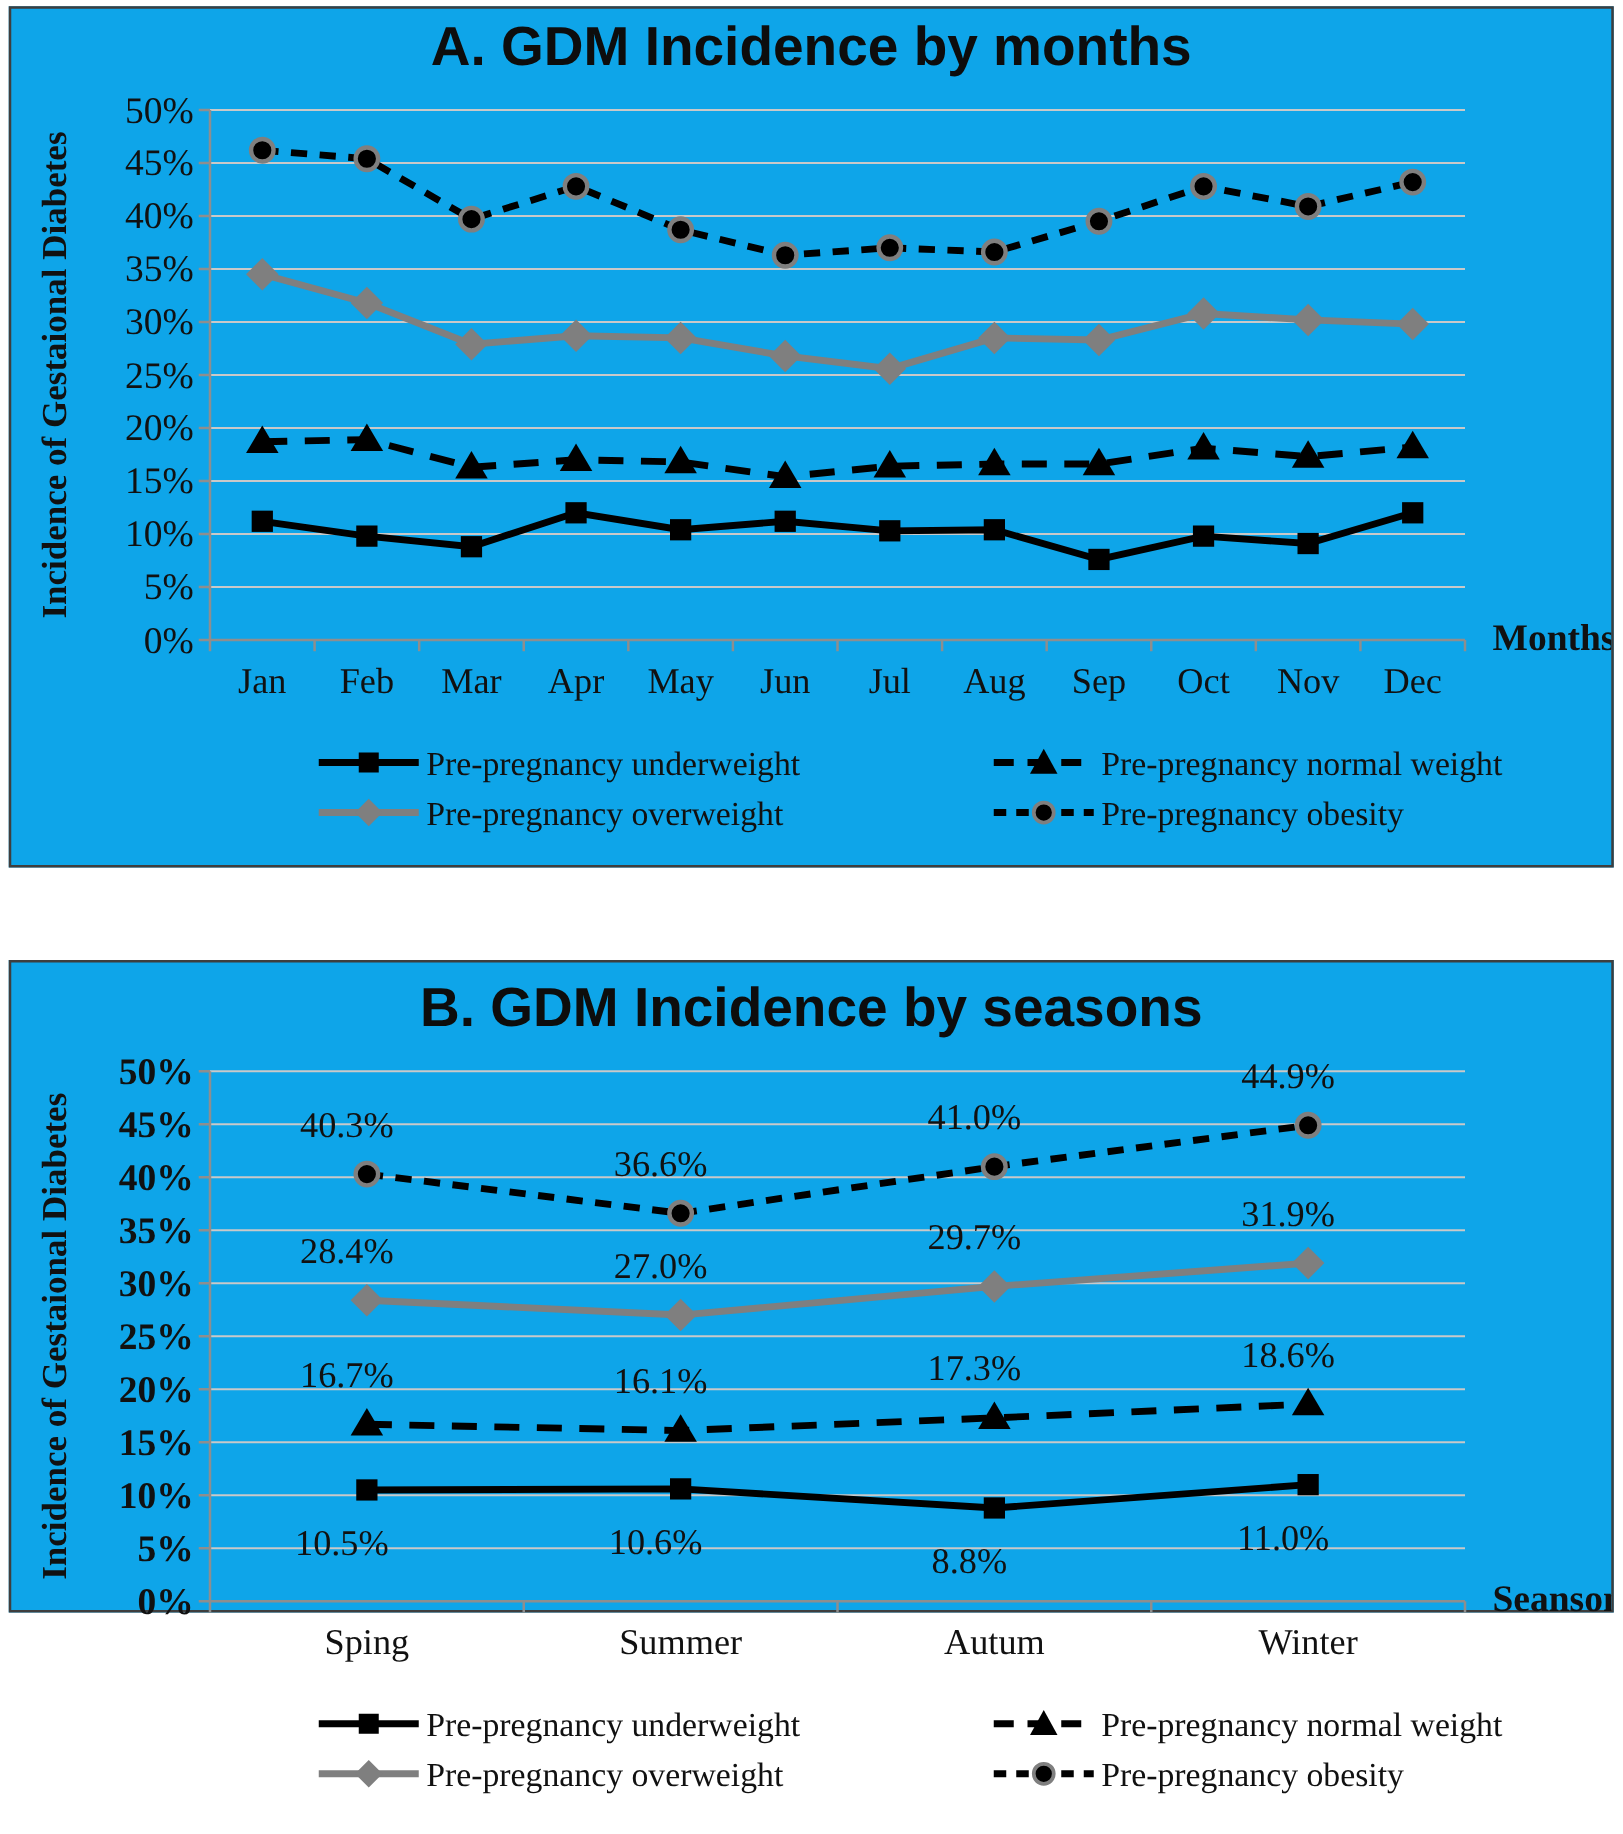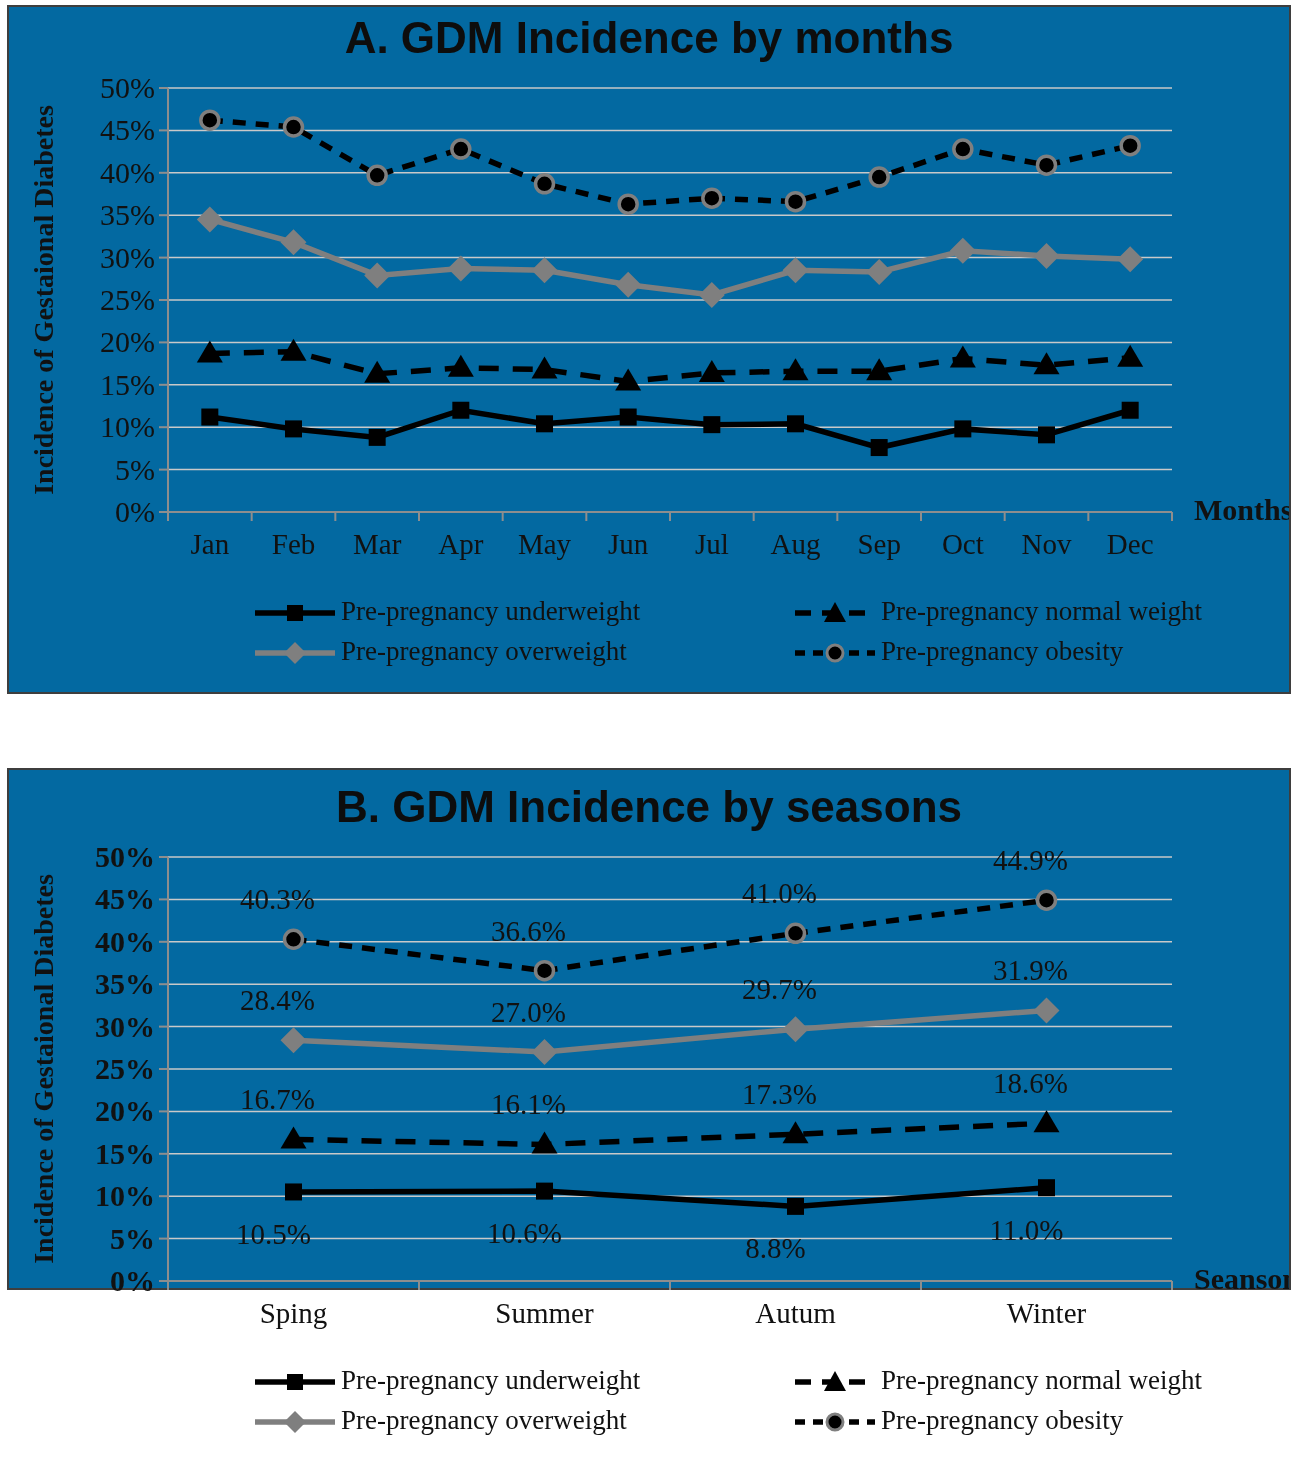--- a/index.html
+++ b/index.html
@@ -5,42 +5,42 @@
   html,body{margin:0;padding:0;}
   body{
     width:1298px;height:1467px;background:#ffffff;
     font-family:"Liberation Serif","DejaVu Serif",serif;
     overflow:hidden;
   }
   .panel{
     box-sizing:border-box;
     border:2px solid #3e3e3e;
     margin:0 7px;
-    background:#0369a1;
+    background:#0ea5e9;
   }
   #panelA{margin-top:5px;height:689px;}
   #panelB{margin-top:74px;height:522px;}
   .chart-title{
     margin:6px 0 0 0;
     text-align:center;
     font-family:"Liberation Sans","DejaVu Sans",sans-serif;
     font-weight:700;
     font-size:44px;
     line-height:1.15;
     color:#0d0d0d;
   }
   #panelB .chart-title{margin-top:12px;}
   svg.chart{display:block;}
   .legend{
     display:grid;
     grid-template-columns:540px auto;
     row-gap:9px;
     margin:24px 0 0 245px;
   }
-  .legend-item{display:flex;align-items:flex-end;gap:5px;}
+  .legend-item{display:flex;align-items:flex-start;gap:5px;}
   .legend-label{font-size:27px;color:#111;white-space:nowrap;}
   .legend-sample{flex:0 0 auto;}
 </style>
 </head>
 <body>
 
 <section class="panel" id="panelA">
   <h2 class="chart-title">A. GDM Incidence by months</h2>
   <svg class="chart" width="1280" height="508" viewBox="0 0 1280 508">
       <g stroke="#c9c9c9" stroke-width="1.5">

